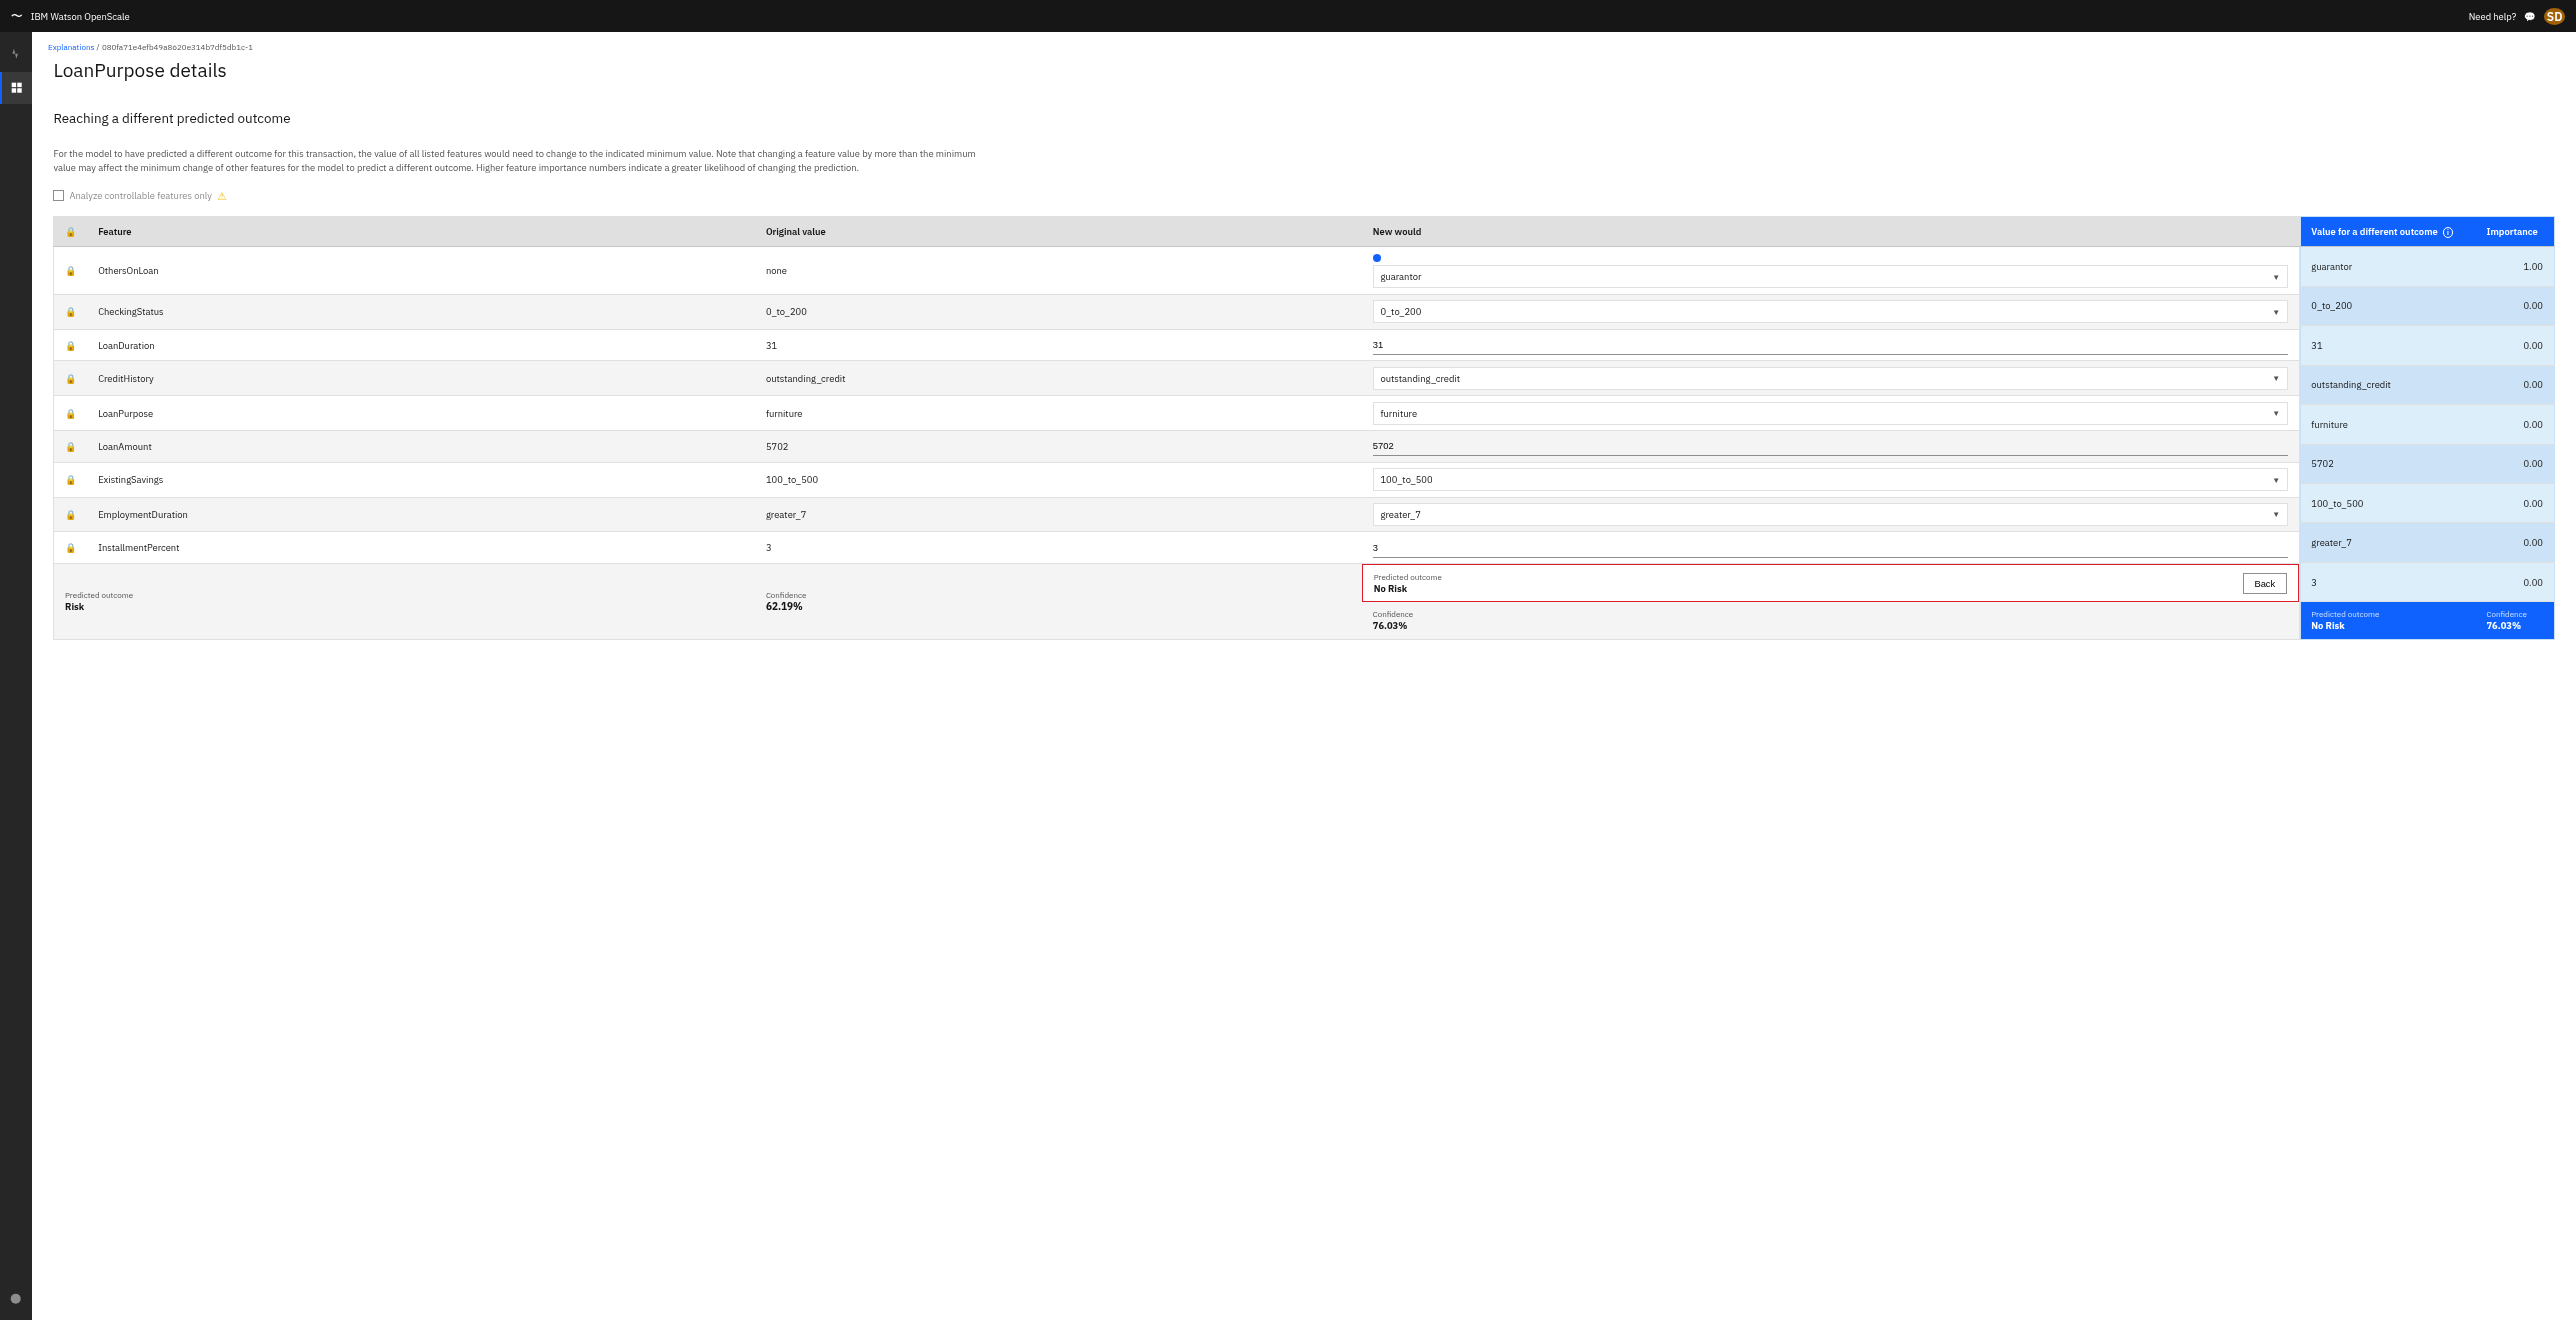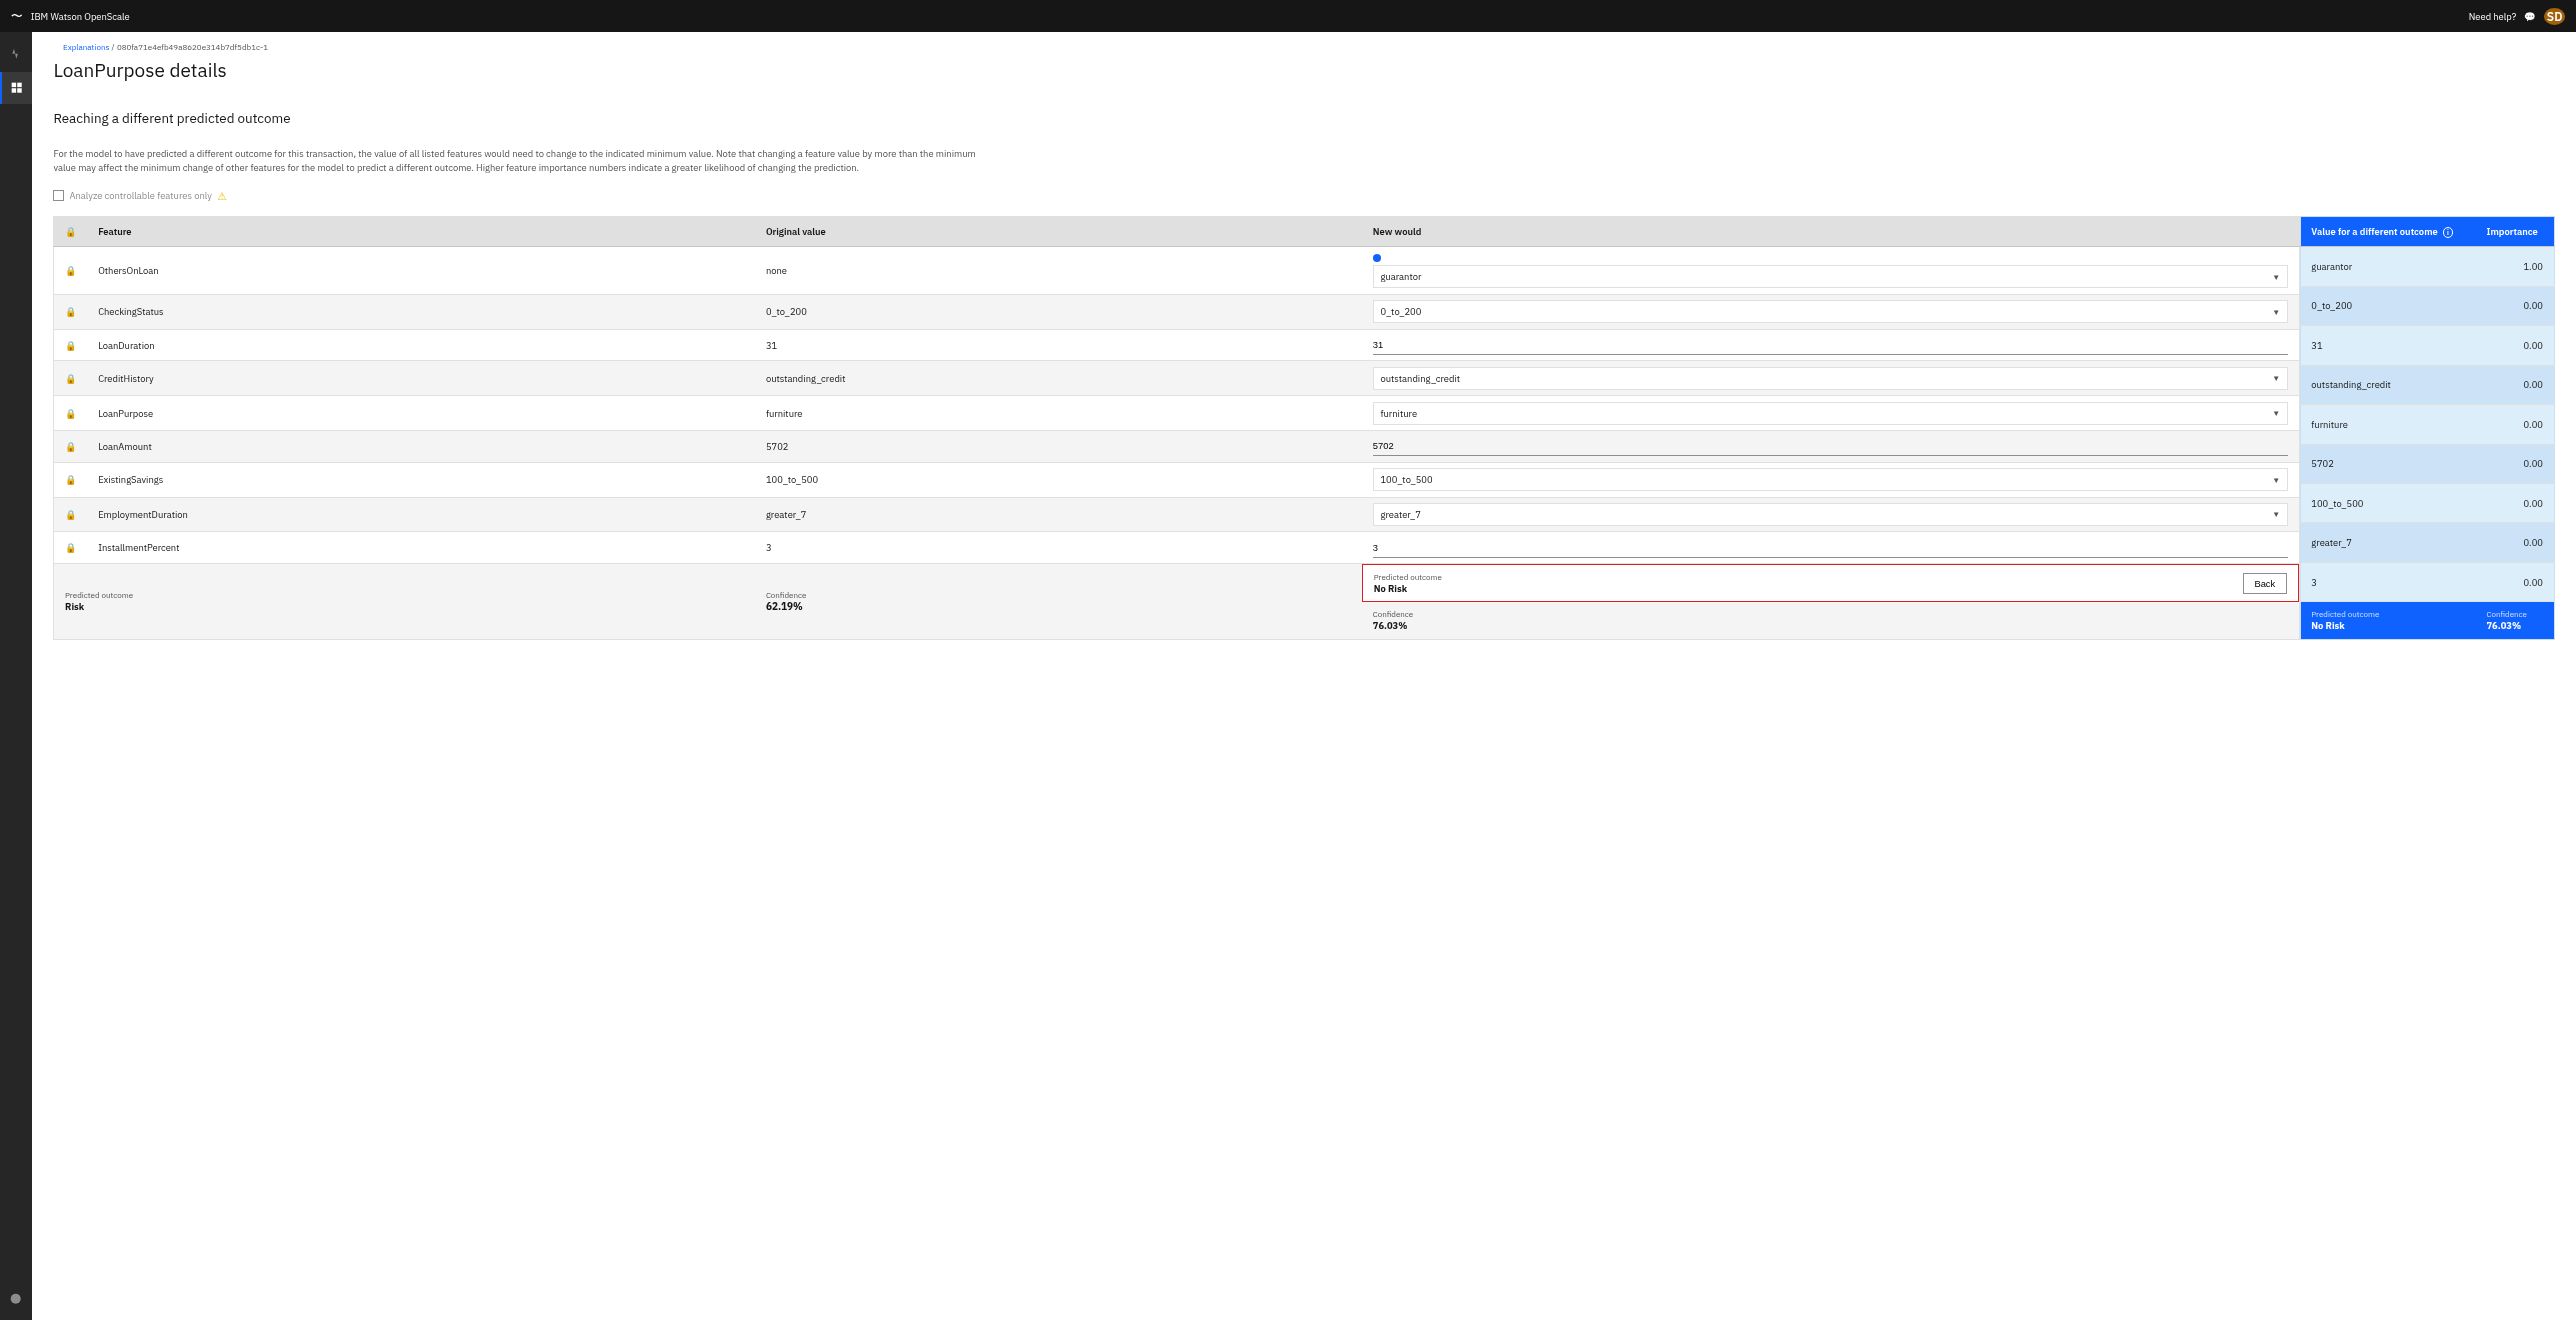--- a/index.html
+++ b/index.html
@@ -36,21 +36,21 @@
       display: flex; align-items: center; justify-content: center;
       color: #8d8d8d; cursor: pointer;
     }
     .sidebar-item.active { background: #393939; color: #fff; border-left: 2px solid #0f62fe; }
     .sidebar-item svg { width: 13.4px; height: 13.4px; fill: currentColor; }
 
     
     .main-content { flex: 1; background: #fff; overflow-y: auto; padding: 0; }
 
     
-    .breadcrumb-bar { padding: 8px 31px 0; }
+    .breadcrumb-bar { padding: 8px 16px 0; }
     .breadcrumb { font-size: 8px; color: #0f62fe; }
 
     
     .page-title { padding: 5.4px 21.4px 10.7px; font-size: 19px; font-weight: 400; color: #161616; }
 
     
     .tabs { display: flex; border-bottom: 0.7px solid #e0e0e0; padding: 0 21.4px; }
     .tab {
       padding: 8px 10.7px; font-size: 9.4px; cursor: pointer;
       color: #525252; border-bottom: 2px solid transparent;

